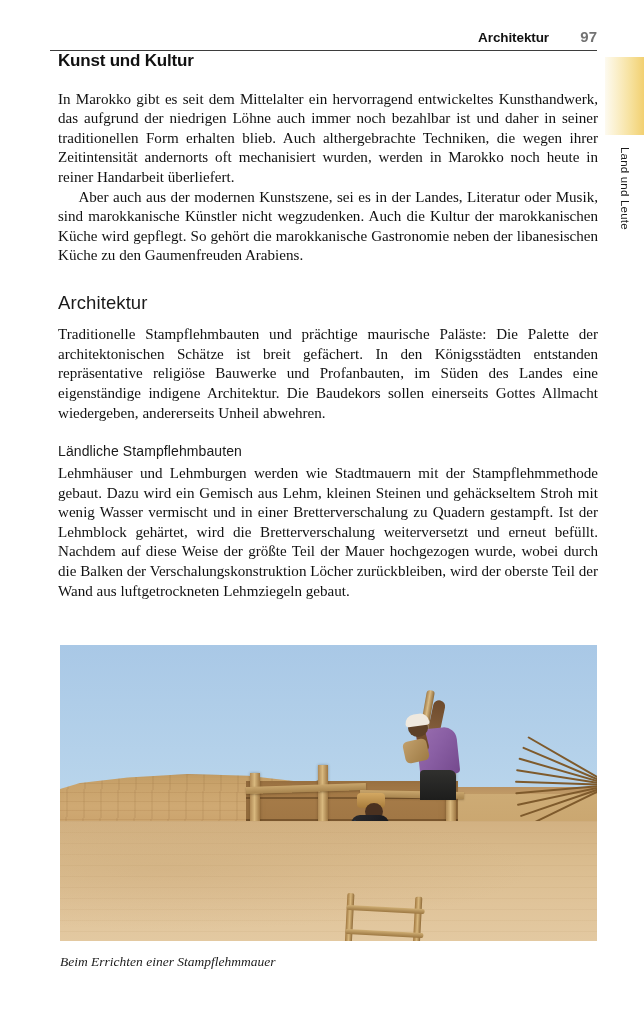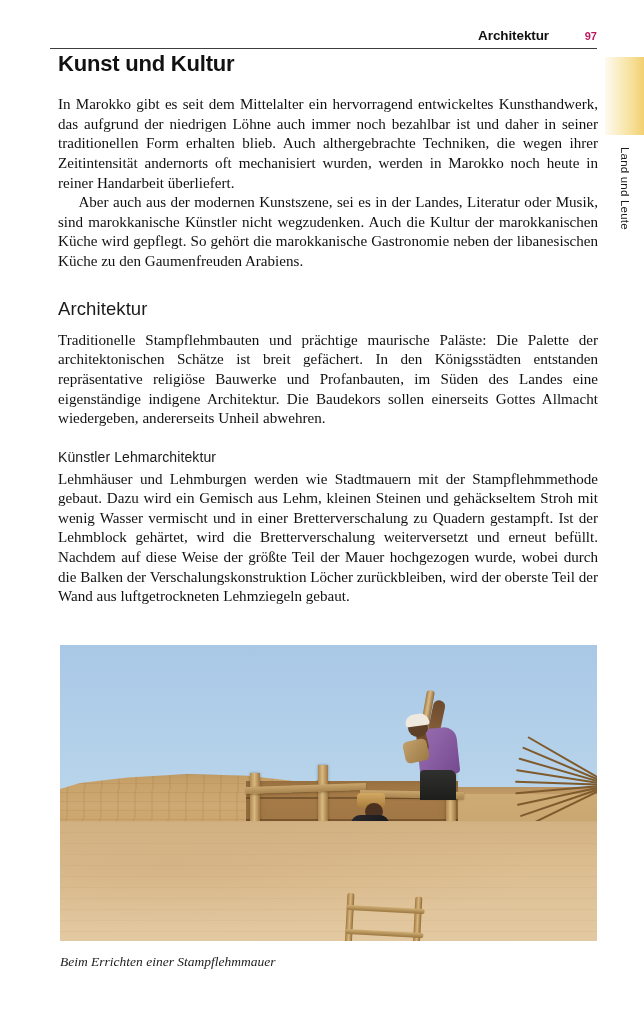--- a/index.html
+++ b/index.html
@@ -35,22 +35,22 @@
   .head-section {
     font-family: "Liberation Sans", sans-serif;
     font-weight: bold;
     font-size: 13.5px;
     letter-spacing: -0.1px;
     color: #111;
   }
   .head-pageno {
     font-family: "Liberation Sans", sans-serif;
     font-weight: bold;
-    font-size: 11px;
-    color: #be185d;
+    font-size: 15px;
+    color: #737373;
     min-width: 22px;
     text-align: right;
   }
 
   
   .thumb-tab {
     position: absolute;
     right: 0;
     top: 57px;
     width: 39px;
@@ -86,21 +86,21 @@
   .column {
     position: absolute;
     left: 58px;
     top: 52px;
     width: 540px;
   }
 
   h1.chapter-title {
     font-family: "Liberation Sans", sans-serif;
     font-weight: bold;
-    font-size: 22px;
+    font-size: 17px;
     line-height: 1.1;
     letter-spacing: -0.2px;
     margin: 0 0 19px 0;
     color: #111;
   }
 
   h2.section-title {
     font-family: "Liberation Sans", sans-serif;
     font-weight: normal;
     font-size: 18.5px;
@@ -362,21 +362,21 @@
 <div class="column">
 
   <h1 class="chapter-title">Kunst und Kultur</h1>
 
   <p class="body">In Marokko gibt es seit dem Mittelalter ein hervorragend entwickeltes Kunsthandwerk, das aufgrund der niedrigen Löhne auch immer noch bezahlbar ist und daher in seiner traditionellen Form erhalten blieb. Auch althergebrachte Techniken, die wegen ihrer Zeitintensität andernorts oft mechanisiert wurden, werden in Marokko noch heute in reiner Handarbeit überliefert.</p>
   <p class="body">Aber auch aus der modernen Kunstszene, sei es in der Landes, Literatur oder Musik, sind marokkanische Künstler nicht wegzudenken. Auch die Kultur der marokkanischen Küche wird gepflegt. So gehört die marokkanische Gastronomie neben der libanesischen Küche zu den Gaumenfreuden Arabiens.</p>
 
   <h2 class="section-title">Architektur</h2>
   <p class="body">Traditionelle Stampflehmbauten und prächtige maurische Paläste: Die Palette der architektonischen Schätze ist breit gefächert. In den Königsstädten entstanden repräsentative religiöse Bauwerke und Profanbauten, im Süden des Landes eine eigenständige indigene Architektur. Die Baudekors sollen einerseits Gottes Allmacht wiedergeben, andererseits Unheil abwehren.</p>
 
-  <h3 class="subsection-title">Künstler Lehmarchitektur</h3>
+  <h3 class="subsection-title">Ländliche Stampflehmbauten</h3>
   <p class="body">Lehmhäuser und Lehmburgen werden wie Stadtmauern mit der Stampflehmmethode gebaut. Dazu wird ein Gemisch aus Lehm, kleinen Steinen und gehäckseltem Stroh mit wenig Wasser vermischt und in einer Bretterverschalung zu Quadern gestampft. Ist der Lehmblock gehärtet, wird die Bretterverschalung weiterversetzt und erneut befüllt. Nachdem auf diese Weise der größte Teil der Mauer hochgezogen wurde, wobei durch die Balken der Verschalungskonstruktion Löcher zurückbleiben, wird der oberste Teil der Wand aus luftgetrockneten Lehmziegeln gebaut.</p>
 </div>
 
 <div class="photo-block">
   <div class="photo-frame" title="Zwei Arbeiter errichten eine Stampflehmmauer mit Bretterverschalung und Leiter">
 
     <div class="sky"></div>
 
     <div class="wall-left"></div>
     <div class="wall-left-tex"></div>

